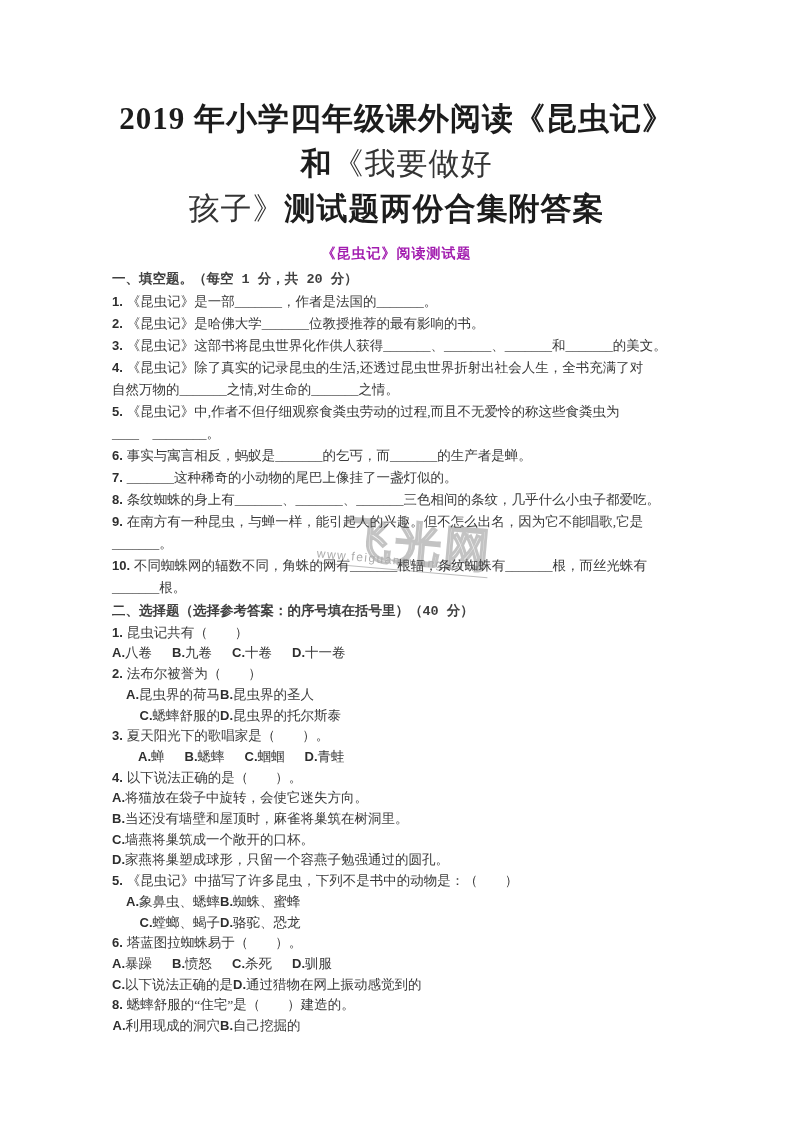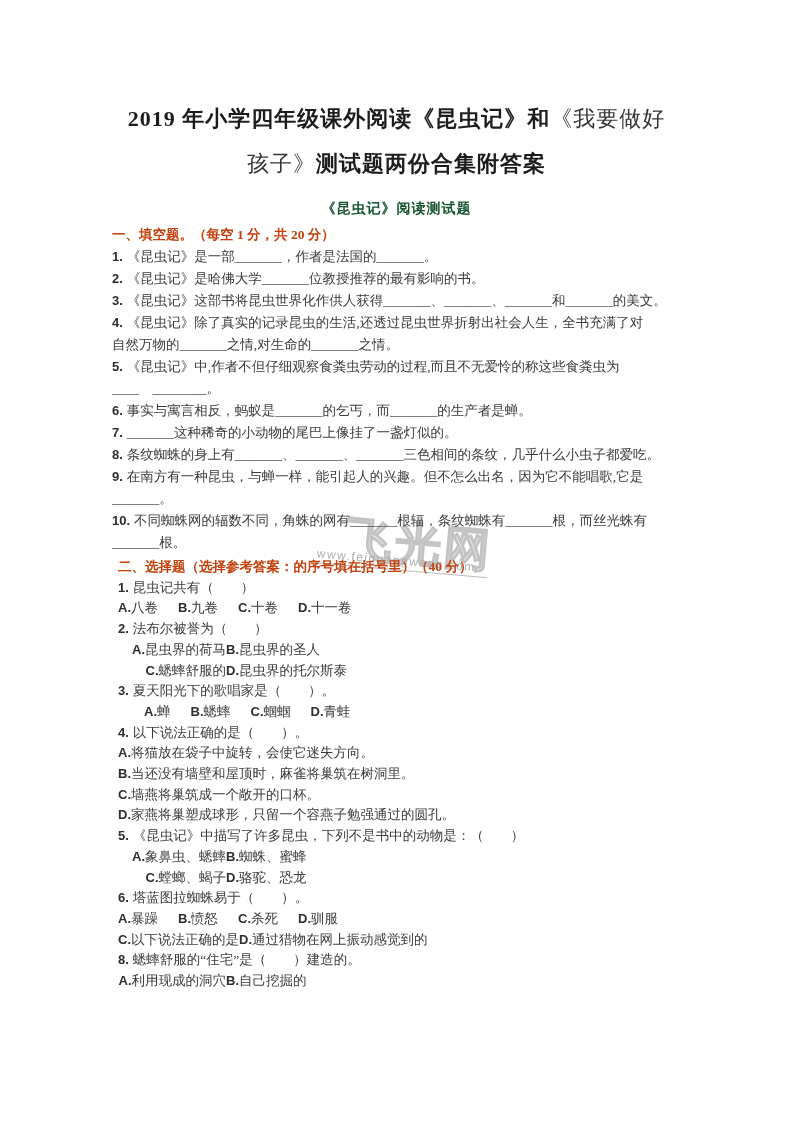--- a/index.html
+++ b/index.html
@@ -10,49 +10,50 @@
     color:#3a3a3a;
     position:relative;
     overflow:hidden;
   }
   .content { position:relative; z-index:1; padding:0 112px; }
 
   
   .doc-title {
     margin-top:96px;
     text-align:center;
-    font-size:22px;
+    font-size:31px;
     line-height:45px;
     font-weight:700;
     color:#1c1c1c;
     letter-spacing:1px;
   }
   .doc-title .light { font-weight:400; color:#343434; }
 
   
   .subtitle {
     margin-top:13px;
     text-align:center;
     font-size:14px;
     line-height:20px;
     font-weight:700;
-    color:#14532d;
+    color:#a21caf;
     letter-spacing:1px;
   }
 
   
   .sec { font-size:13.5px; word-break:break-all; }
   .sec1 { margin-top:5px; }
   .sec1 .line { line-height:22px; }
   .sec2 { margin-top:3px; }
-  .sec2 .line { line-height:20.7px;margin-left:6px; }
+  .sec2 .line { line-height:20.7px; }
 
   .sec-heading {
     font-weight:700;
-    color:#c2410c;
+    color:#404040;
+    font-family:Liberation Mono, monospace;
   }
   .num, .ol {
     font-family:"Liberation Sans","DejaVu Sans",sans-serif;
     font-weight:700;
     font-size:13px;
     color:#2e2e2e;
   }
   .num { margin-right:4px; }
   .opt { display:inline-block; margin-right:20px; }
   .opt.w1 { min-width:108px; margin-right:0;text-align:right; }

